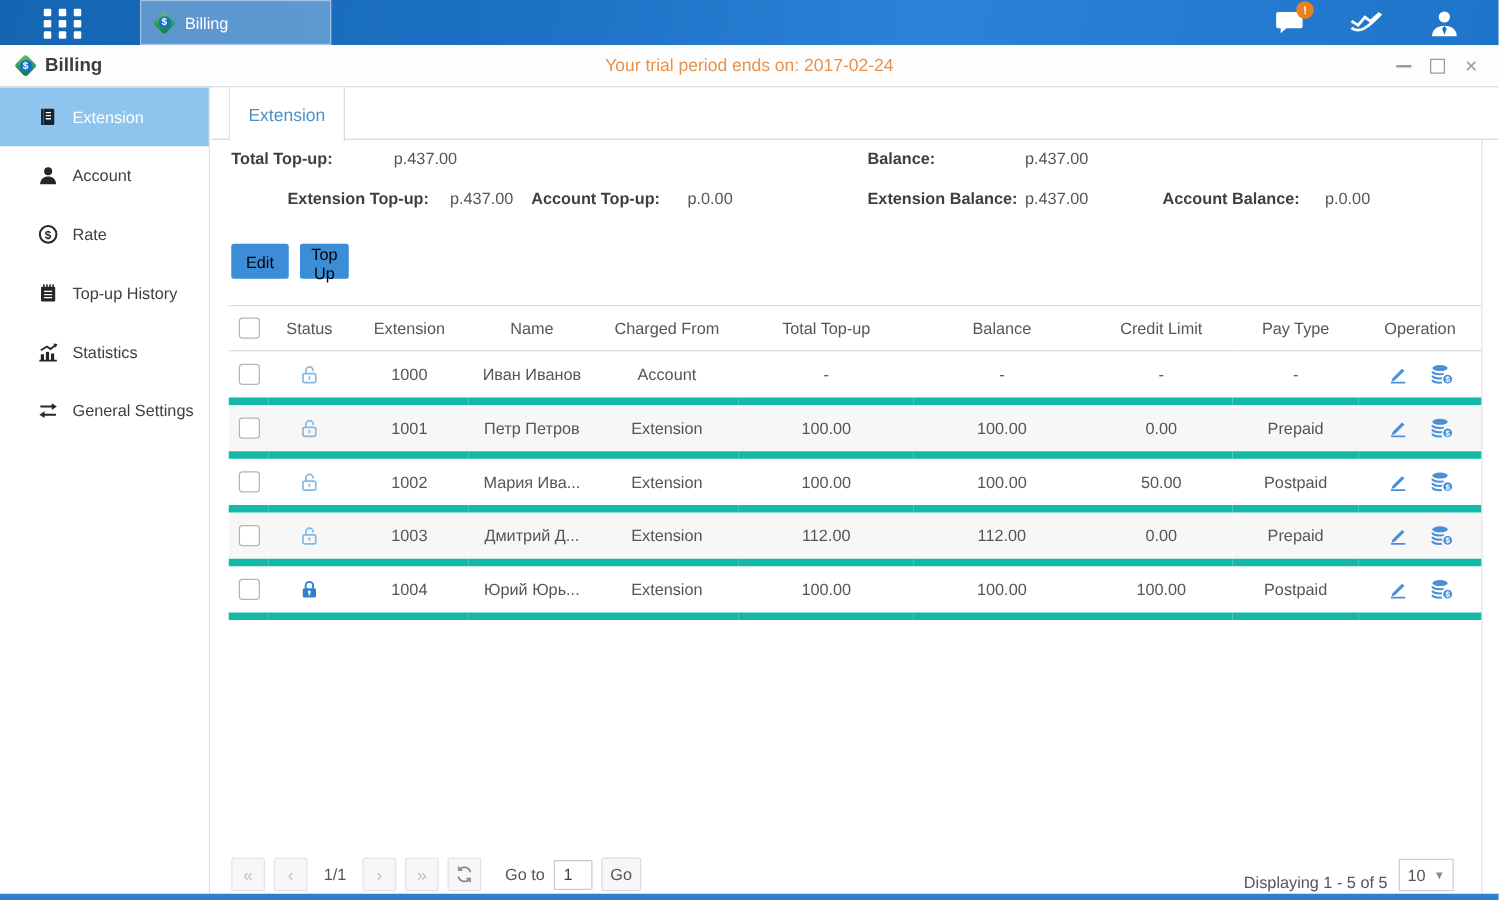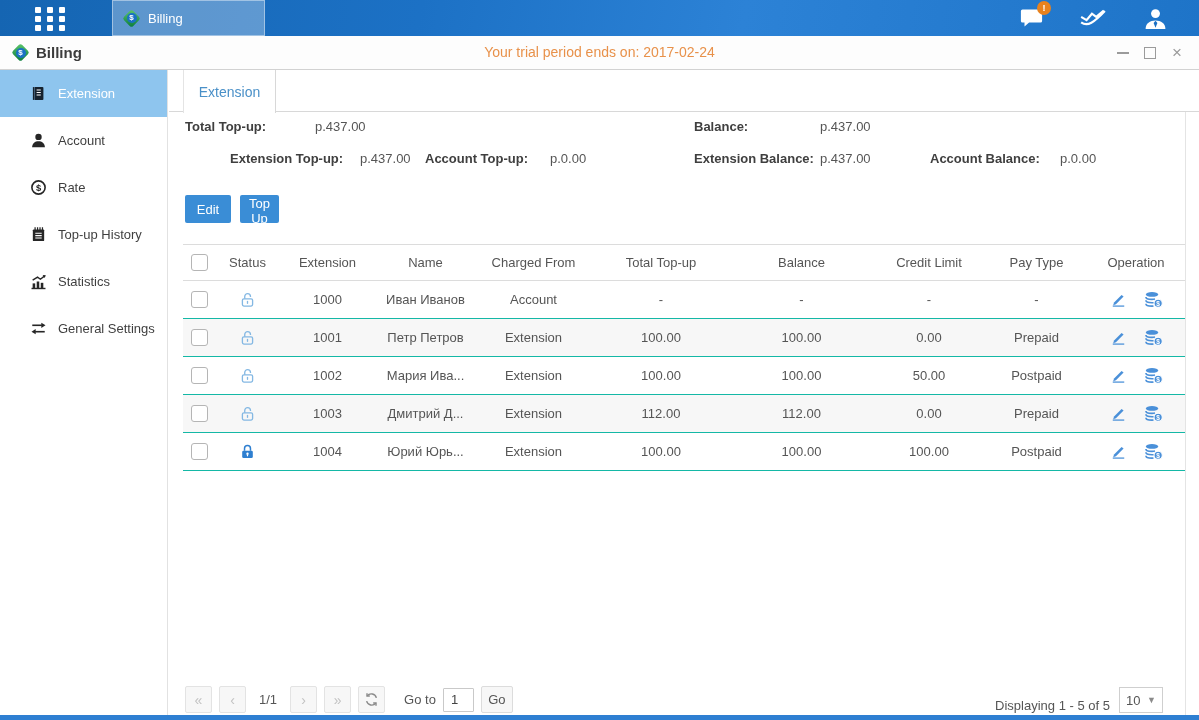--- a/index.html
+++ b/index.html
@@ -57,31 +57,31 @@
   .tabstrip{position:absolute;left:0;top:0;right:0;height:42px;border-bottom:1px solid #d8d8d8;box-sizing:border-box;}
   .tab-active{position:absolute;left:14px;top:0;width:93px;height:43px;background:#fff;box-sizing:border-box;
     border-left:1px solid #e4e4e4;border-right:1px solid #d8d8d8;display:flex;align-items:center;
     justify-content:center;color:#4a90c8;font-size:14px;z-index:2;cursor:pointer;}
   .content-right-border{position:absolute;top:42px;bottom:0;right:13px;width:0;border-right:1px solid #e4e4e4;}
 
   .summary{position:absolute;left:0;top:0;right:12px;height:110px;}
   .sum-cell{position:absolute;font-size:13px;color:#555;white-space:nowrap;}
   .sum-label{display:inline-block;font-weight:bold;color:#3f3f3f;}
 
-  .btn{position:absolute;top:125px;height:28px;background:#3a8dd6;color:#ffffff;border:none;border-radius:2px;
+  .btn{position:absolute;top:125px;height:28px;background:#3a8dd6;color:#000000;border:none;border-radius:2px;
     font-size:13px;font-family:inherit;cursor:pointer;}
   .btn-edit{left:16px;width:46px;}
   .btn-topup{left:71px;width:39px;}
 
   
   .ext-table{position:absolute;left:14px;top:174px;width:1002px;border-collapse:collapse;table-layout:fixed;
     font-size:13px;color:#555;}
   .ext-table th{height:33px;font-weight:normal;color:#555;text-align:center;
     border-top:1px solid #dcdcdc;border-bottom:1px solid #dcdcdc;background:#fff;overflow:hidden;}
-  .ext-table td{height:35px;text-align:center;border-bottom:1px solid #14b8a6;
+  .ext-table td{height:35px;text-align:center;border-bottom:6px solid #14b8a6;
     white-space:nowrap;overflow:hidden;background:#fff;}
   .ext-table tr.alt td{background:#f7f7f7;}
   .cb{display:inline-block;width:15px;height:15px;border:1px solid #b5b5b5;border-radius:3px;background:#fff;
     vertical-align:middle;cursor:pointer;}
   .st-ic{display:inline-block;width:17px;height:17px;vertical-align:middle;}
   .st-ic svg{width:17px;height:17px;display:block;}
   .st-unlocked{color:#84b8e3;}
   .st-locked{color:#2e7fd0;}
   .ops{white-space:nowrap;}
   .op{display:inline-block;width:19px;height:17px;margin:0 8px;color:#4a90d9;cursor:pointer;vertical-align:middle;}

